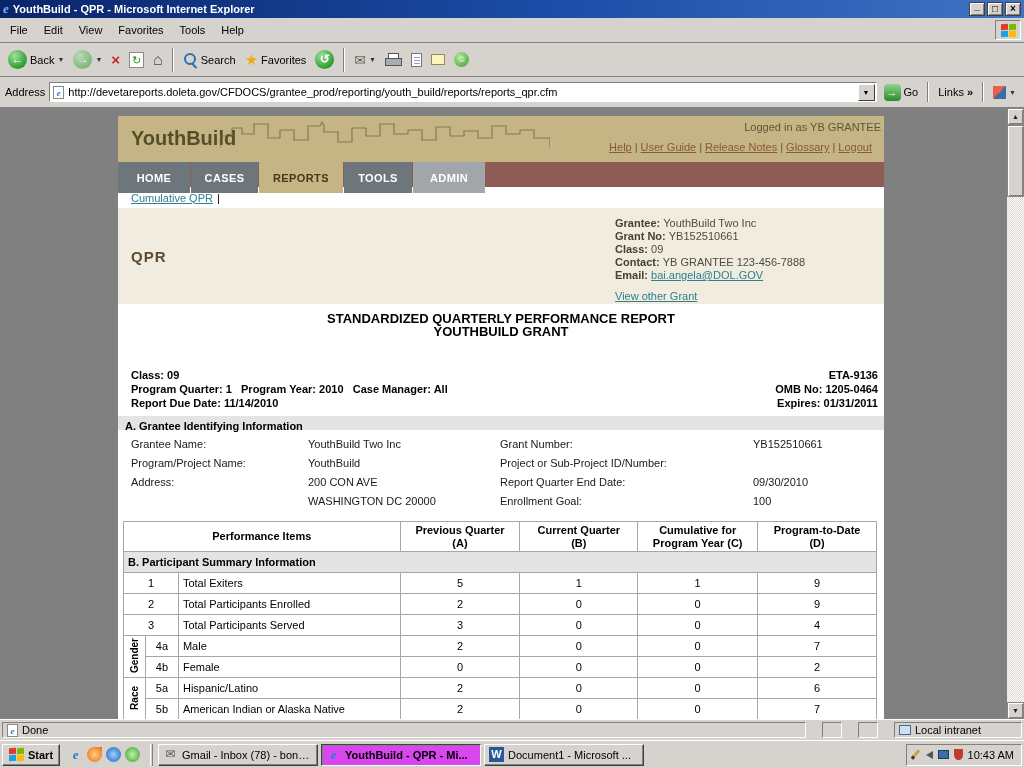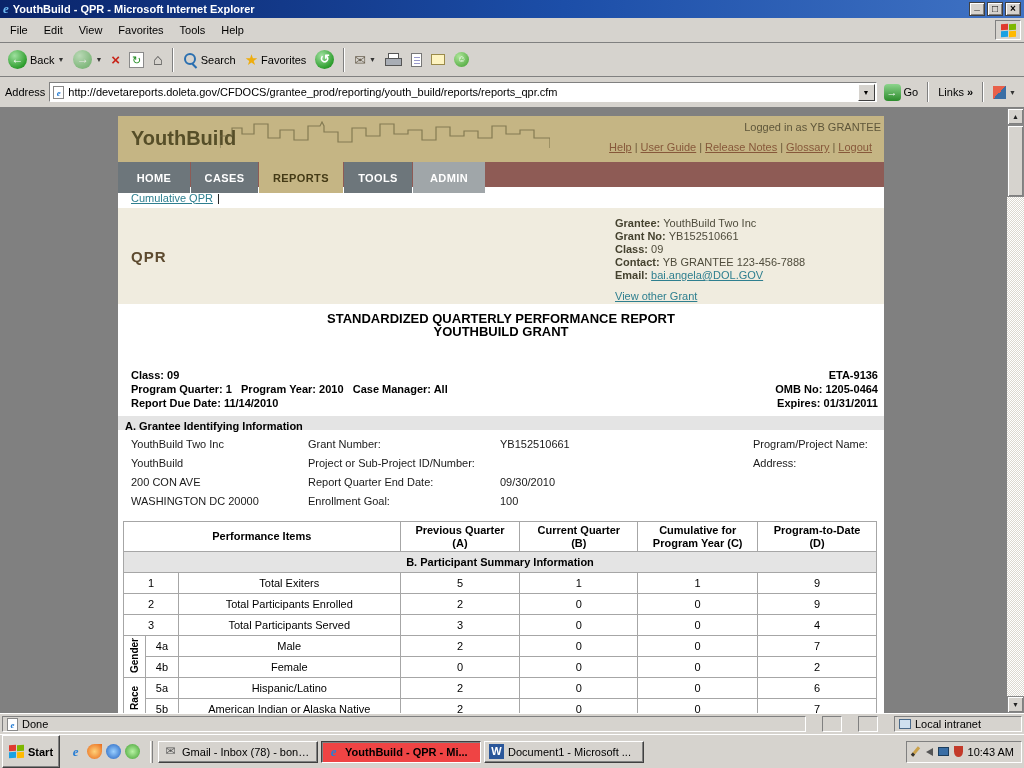--- a/index.html
+++ b/index.html
@@ -111,21 +111,21 @@
 
   .report{background:#fff;padding-top:8px;}
   .r-title{text-align:center;font-weight:bold;font-size:13px;line-height:13px;}
   .r-meta{display:flex;justify-content:space-between;margin:30px 6px 6px 13px;font-weight:bold;line-height:14px;}
   .r-meta div{white-space:pre;}
   .r-meta .mright{text-align:right;}
   .sec-header{background:#e4e4e4;font-weight:bold;height:14px;line-height:20px;padding-left:7px;}
   .info-grid{display:grid;grid-template-columns:177px 192px 253px 1fr;padding:5px 0 5px 13px;line-height:19px;color:#1a1a1a;}
 
   .perf-table{border-collapse:collapse;margin:5px 0 0 5px;width:754px;font-size:11px;}
-  .perf-table th,.perf-table td{border:1px solid #a6a6a6;padding:1px 4px;text-align:center;}
+  .perf-table th,.perf-table td{border:1px solid #a6a6a6;padding:1px 4px;}
   .perf-table th{font-weight:bold;text-align:center;line-height:13px;height:30px;}
   .secb{background:#e4e4e4;font-weight:bold;text-align:left;padding:3px 7px;height:21px;}
   .perf-table td{height:21px;}
   td.numc{text-align:center;}
   td.valc{text-align:center;}
   td.vertc{text-align:center;vertical-align:middle;padding:0;}
   td.vertc span{writing-mode:vertical-rl;transform:rotate(180deg);font-size:10px;font-weight:bold;}
 
   
   .scrollbar{position:absolute;right:0;top:0;bottom:0;width:17px;background:repeating-conic-gradient(#ffffff 0% 25%,#dcd8d0 0% 50%);background-size:2px 2px;}
@@ -140,30 +140,30 @@
   .statusbar{flex:0 0 20px;background:#d6d3ce;display:flex;align-items:center;gap:16px;padding:2px;border-top:1px solid #fff;}
   .sb-panel{height:16px;border:1px solid;border-color:#808080 #fff #fff #808080;display:flex;align-items:center;padding:0 4px;gap:4px;}
   .sb-status{flex:1;}
   .sb-small{width:20px;}
   .sb-zone{width:128px;}
   .zone-ic{width:12px;height:10px;background:#cfe0ef;border:1px solid #4a6a8a;}
 
   
   .taskbar{flex:0 0 28px;background:#d6d3ce;border-top:1px solid #fff;display:flex;align-items:center;gap:3px;padding:0 2px;}
   .raised{background:#d6d3ce;border:1px solid;border-color:#fff #404040 #404040 #fff;box-shadow:inset -1px -1px 0 #808080;}
-  .start-btn{height:33px;display:flex;align-items:center;gap:4px;padding:0 6px;font-weight:bold;cursor:pointer;}
+  .start-btn{height:22px;display:flex;align-items:center;gap:4px;padding:0 6px;font-weight:bold;cursor:pointer;}
   .ql{display:flex;gap:4px;align-items:center;padding:0 5px;}
   .ql-ic{width:15px;height:15px;text-align:center;cursor:pointer;}
   .ql-ie::before{content:"e";font:italic bold 13px/15px "Liberation Serif",serif;color:#2a7fd4;}
   .ql-fire{border-radius:50% 0 50% 50%;background:radial-gradient(#ffd27a,#e8681a);}
   .ql-media{border-radius:50%;background:radial-gradient(#9ad0ff,#1f5fbf);}
   .ql-msn{border-radius:50%;background:radial-gradient(#b9f3a5,#3f9e2f);}
   .tk-sep{width:3px;height:22px;border-left:1px solid #fff;border-right:1px solid #808080;margin:0 2px;}
   .task-btn{width:160px;height:22px;display:flex;align-items:center;gap:4px;padding:0 4px;overflow:hidden;white-space:nowrap;cursor:pointer;}
-  .task-btn.active{border-color:#404040 #fff #fff #404040;box-shadow:inset 1px 1px 0 #808080;background:#ef4444;font-weight:bold;}
+  .task-btn.active{border-color:#404040 #fff #fff #404040;box-shadow:inset 1px 1px 0 #808080;background:#d946ef;font-weight:bold;}
   .task-ic{width:15px;height:15px;flex:0 0 15px;text-align:center;}
   .ie-task-icon::before{content:"e";font:italic bold 13px/15px "Liberation Serif",serif;color:#2a7fd4;}
   .mail-task-icon::before{content:"✉";font-size:12px;color:#555;}
   .word-task-icon{background:#2b579a;color:#fff;font-weight:bold;font-size:11px;line-height:15px;}
   .word-task-icon::before{content:"W";}
   .task-label{overflow:hidden;text-overflow:ellipsis;}
   .tray{margin-left:auto;height:22px;border:1px solid;border-color:#808080 #fff #fff #808080;display:flex;align-items:center;gap:5px;padding:0 7px;}
   .t-pencil{width:3px;height:11px;background:#caa14a;border-bottom:3px solid #333;transform:rotate(40deg);}
   .t-speaker{width:0;height:0;border:4px solid transparent;border-right:7px solid #555;}
   .t-net{width:11px;height:9px;background:#3a6ea5;border:1px solid #1c3d5c;}
@@ -320,20 +320,21 @@
         <div class="r-title">STANDARDIZED QUARTERLY PERFORMANCE REPORT</div>
         <div class="r-title">YOUTHBUILD GRANT</div>
 
         <div class="r-meta">
           <div class="mleft"><div>Class: 09</div><div>Program Quarter: 1   Program Year: 2010   Case Manager: All</div><div>Report Due Date: 11/14/2010</div></div>
           <div class="mright"><div>ETA-9136</div><div>OMB No: 1205-0464</div><div>Expires: 01/31/2011</div></div>
         </div>
 
         <div class="sec-header">A. Grantee Identifying Information</div>
         <div class="info-grid">
+            <div>Grantee Name:</div>
             <div>YouthBuild Two Inc</div>
             <div>Grant Number:</div>
             <div>YB152510661</div>
             <div>Program/Project Name:</div>
             <div>YouthBuild</div>
             <div>Project or Sub-Project ID/Number:</div>
             <div></div>
             <div>Address:</div>
             <div>200 CON AVE</div>
             <div>Report Quarter End Date:</div>

